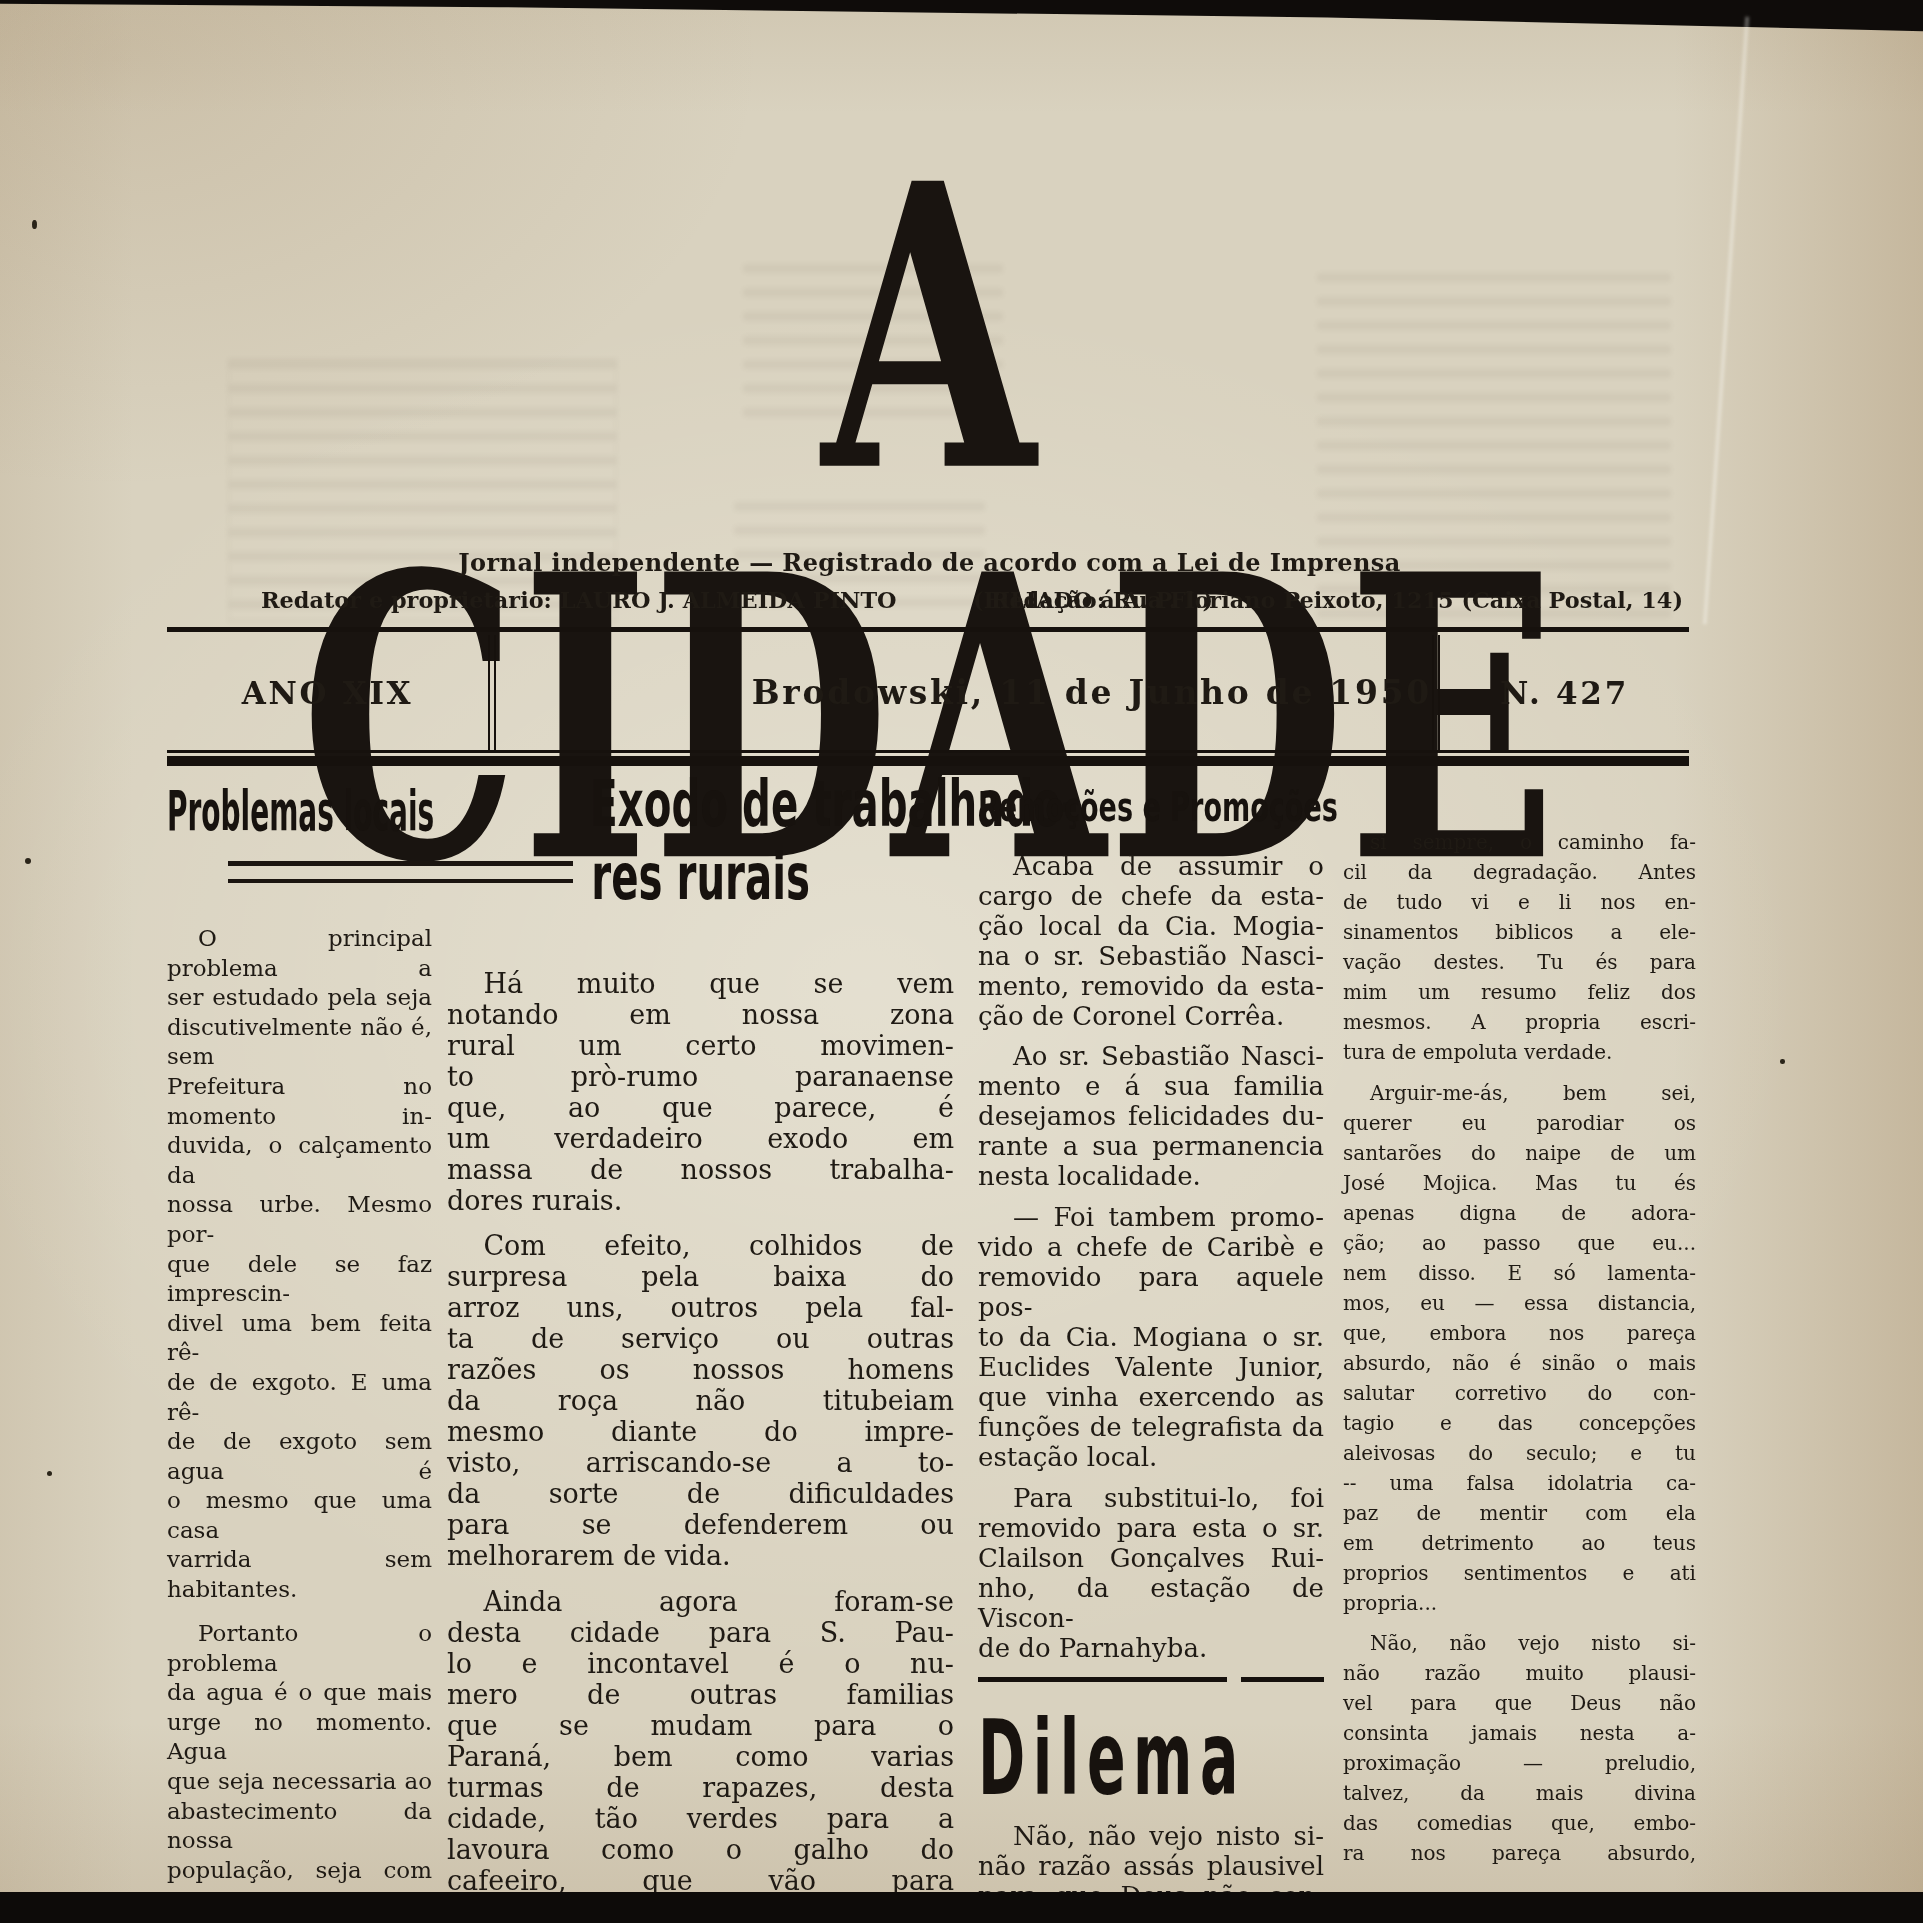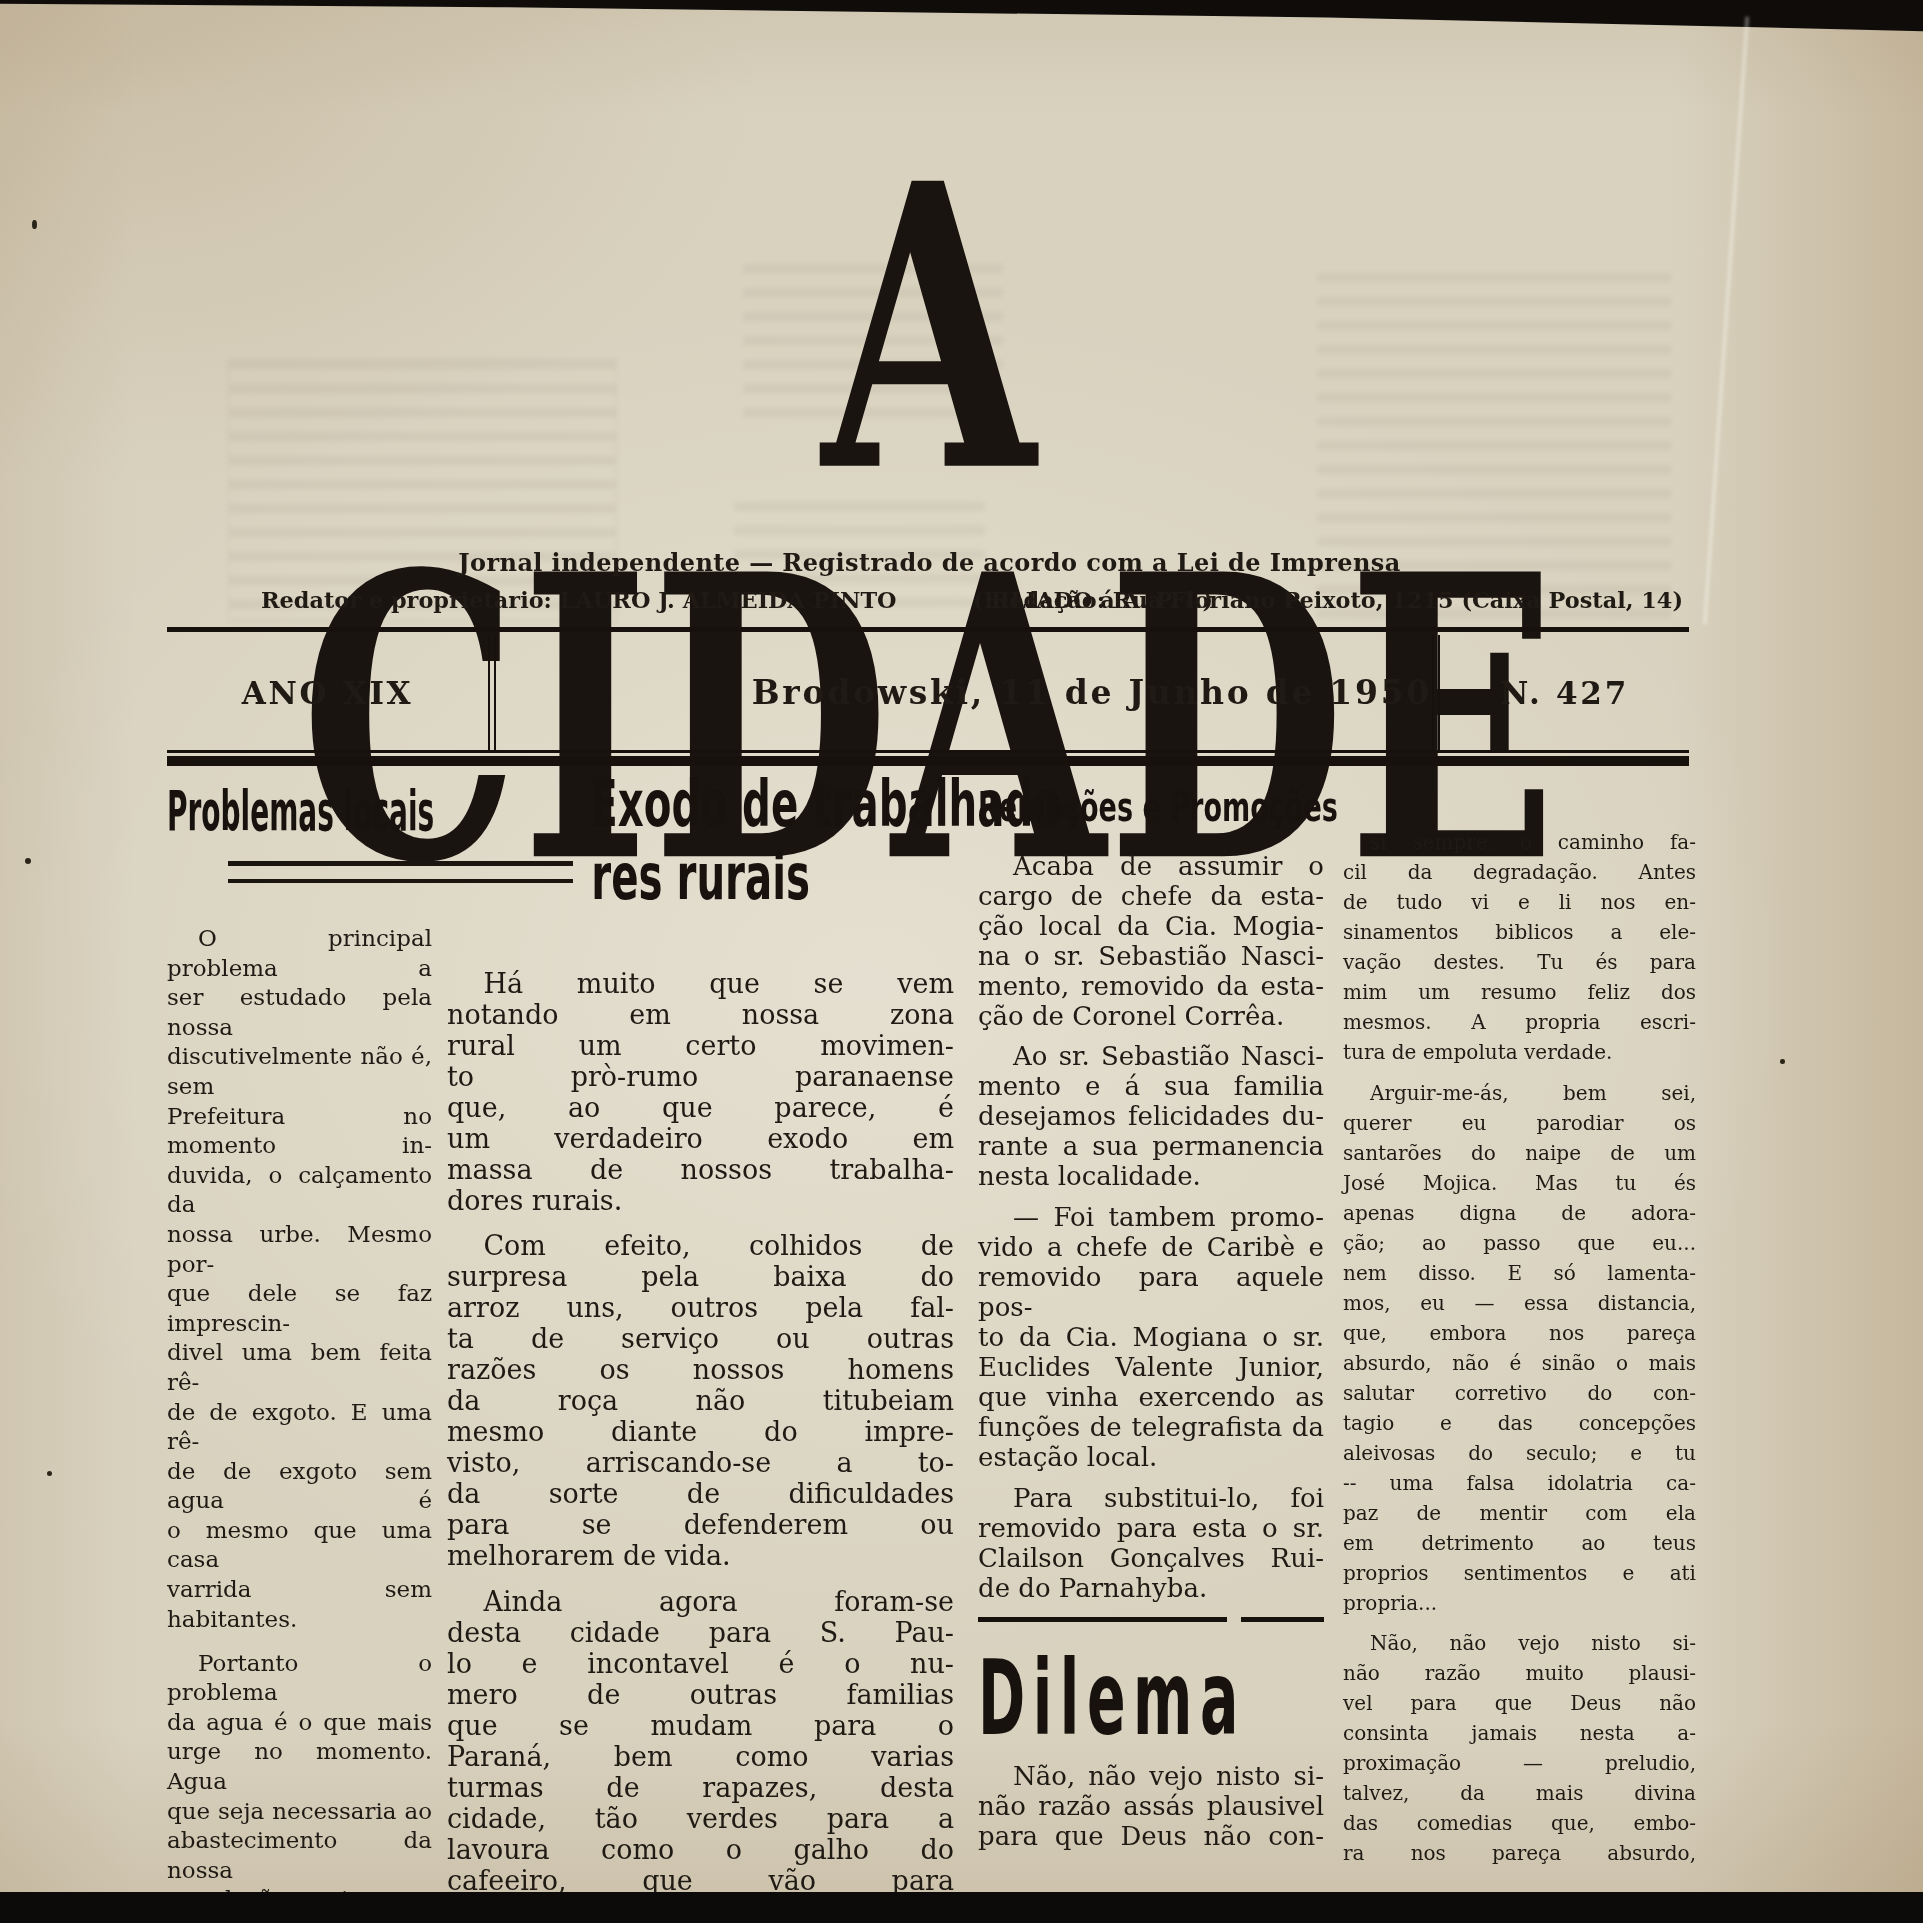--- a/index.html
+++ b/index.html
@@ -119,21 +119,21 @@
     </div>
     <div class="rule-bottom"></div>
   </div>
 
   <div class="underline-dbl"></div>
 
   <section class="col col1">
     <h2 class="h2 h2-c1"><span class="cond">Problemas locais</span></h2>
     <div class="par c1-txt">
         <div class="tl">O principal problema a</div>
-        <div class="tl">ser estudado pela nossa</div>
+        <div class="tl">ser estudado pela seja</div>
         <div class="tl">discutivelmente não é, sem</div>
         <div class="tl">Prefeitura no momento in-</div>
         <div class="tl">duvida, o calçamento da</div>
         <div class="tl">nossa urbe. Mesmo por-</div>
         <div class="tl">que dele se faz imprescin-</div>
         <div class="tl">divel uma bem feita rê-</div>
         <div class="tl">de de exgoto. E uma rê-</div>
         <div class="tl">de de exgoto sem agua é</div>
         <div class="tl">o mesmo que uma casa</div>
         <div class="tl tl-last">varrida sem habitantes.</div>
@@ -214,20 +214,21 @@
         <div class="tl">to da Cia. Mogiana o sr.</div>
         <div class="tl">Euclides Valente Junior,</div>
         <div class="tl">que vinha exercendo as</div>
         <div class="tl">funções de telegrafista da</div>
         <div class="tl tl-last">estação local.</div>
       </div>
     <div class="par">
         <div class="tl">Para substitui-lo, foi</div>
         <div class="tl">removido para esta o sr.</div>
         <div class="tl">Clailson Gonçalves Rui-</div>
+        <div class="tl">nho, da estação de Viscon-</div>
         <div class="tl tl-last">de do Parnahyba.</div>
       </div>
     <div class="sep-dilema"></div>
     <h2 class="h2 h2-dilema"><span class="cond">Dilema</span></h2>
     <div class="par p-after-dilema">
         <div class="tl">Não, não vejo nisto si-</div>
         <div class="tl">não razão assás plausivel</div>
         <div class="tl">para que Deus não con-</div>
       </div>
 

